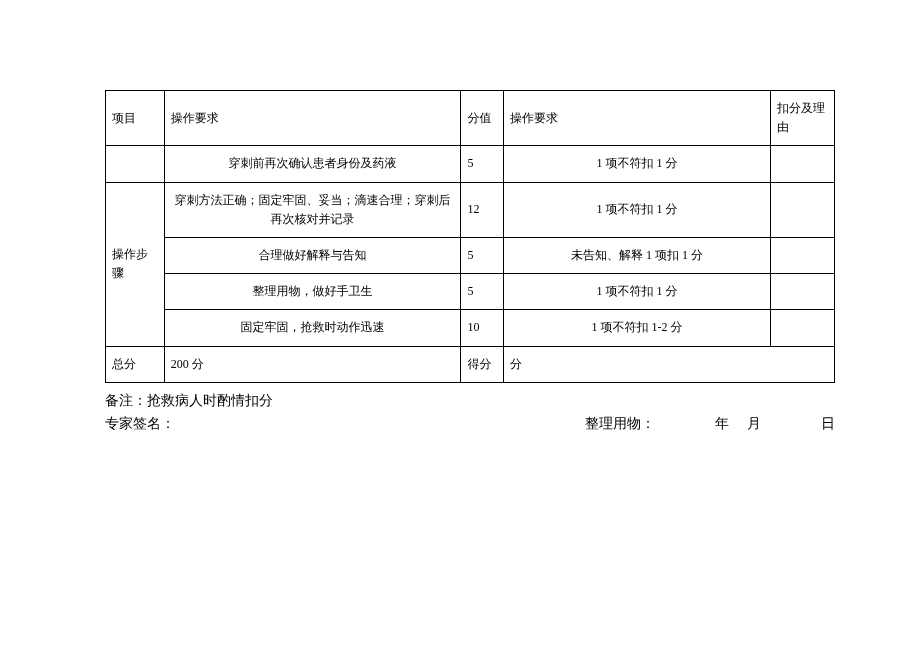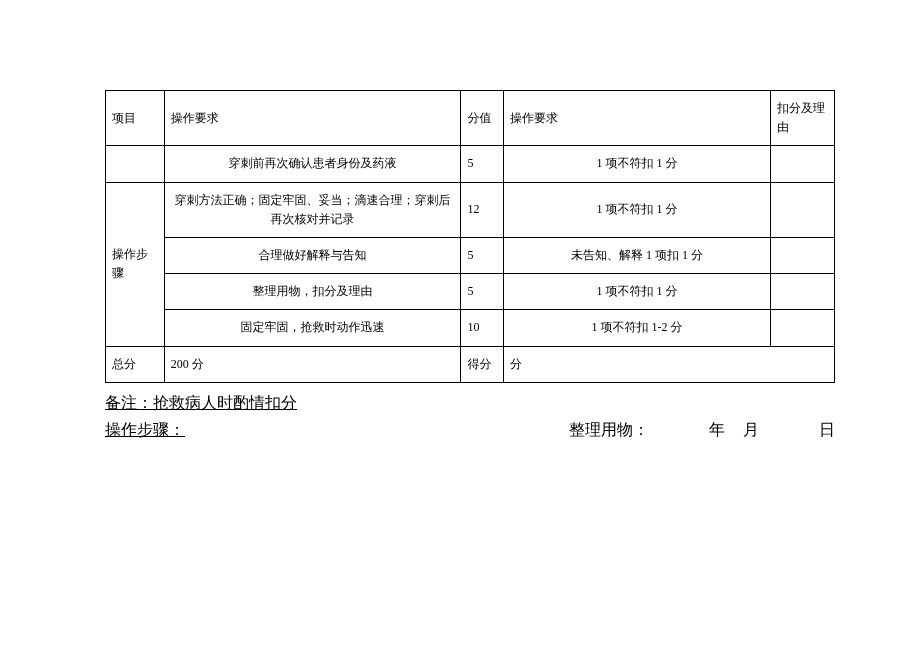--- a/index.html
+++ b/index.html
@@ -29,23 +29,22 @@
       line-height: 1.6;
     }
     .col-project { width: 55px; text-align: center; }
     .col-req     { width: 278px; text-align: center; }
     .col-score   { width: 40px; text-align: center; }
     .col-std     { width: 250px; text-align: center; }
     .col-reason  { width: 60px; text-align: center; }
     td.left { text-align: center; }
     .footer {
       margin-top: 6px;
-      font-size: 16px;
+      font-size: 14px;
       line-height: 1.7;
-      text-decoration: underline;
     }
     .sign-row {
       display: flex;
       justify-content: space-between;
     }
     .check-time span { display: inline-block; }
     .gap-md { width: 18px; }
     .gap-lg { width: 60px; }
   </style>
 </head>
@@ -82,21 +81,21 @@
       <td class="left">1 项不符扣 1 分</td>
       <td></td>
     </tr>
     <tr>
       <td class="left">合理做好解释与告知</td>
       <td>5</td>
       <td class="left">未告知、解释 1 项扣 1 分</td>
       <td></td>
     </tr>
     <tr>
-      <td class="left">整理用物，扣分及理由</td>
+      <td class="left">整理用物，做好手卫生</td>
       <td>5</td>
       <td class="left">1 项不符扣 1 分</td>
       <td></td>
     </tr>
     <tr>
       <td class="left">固定牢固，抢救时动作迅速</td>
       <td>10</td>
       <td class="left">1 项不符扣 1-2 分</td>
       <td></td>
     </tr>
@@ -105,19 +104,19 @@
       <td>200 分</td>
       <td>得分</td>
       <td colspan="2">分</td>
     </tr>
   </tbody>
     </table>
 
   <div class="footer">
     <div>备注：抢救病人时酌情扣分</div>
     <div class="sign-row">
-      <div>操作步骤：</div>
+      <div>专家签名：</div>
       <div class="check-time">
         <span>整理用物：</span><span class="gap-lg"></span><span>年</span><span class="gap-md"></span><span>月</span><span class="gap-lg"></span><span>日</span>
       </div>
     </div>
   </div>
 </div>
 
 </body></html>

